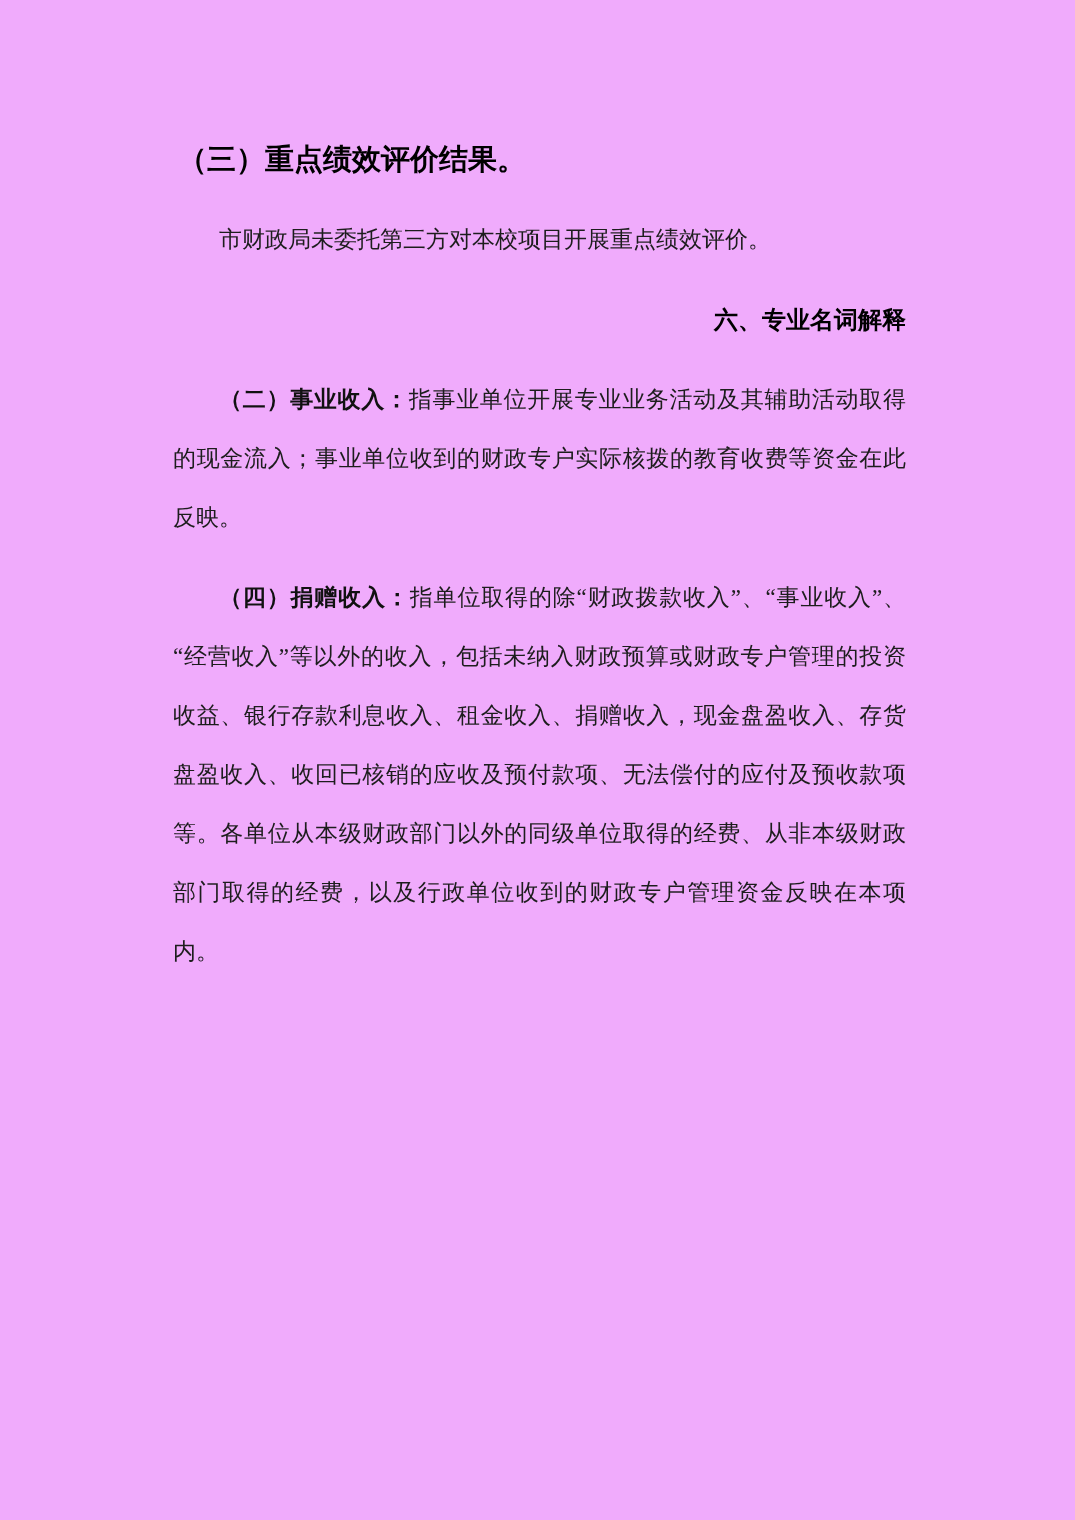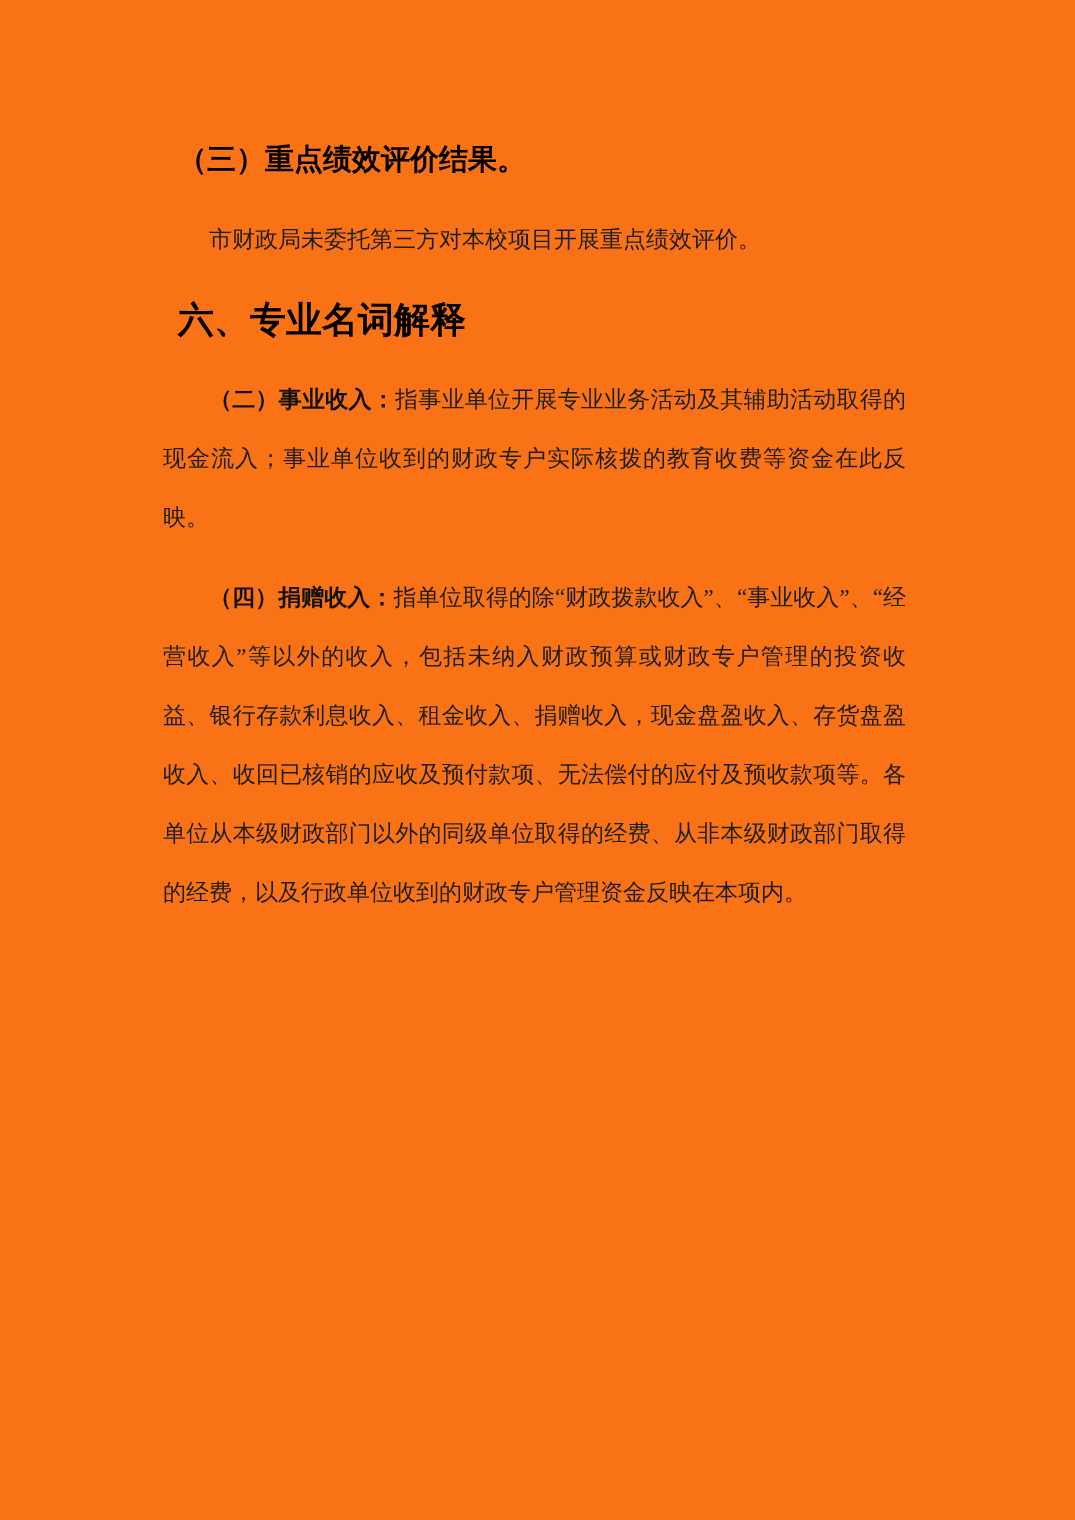--- a/index.html
+++ b/index.html
@@ -30,44 +30,45 @@
     color: #000000;
     margin: 0 0 21px 0;
     line-height: 59px;
     text-align: left;
   }
   .heading-sub {
     font-size: 29px;
     text-indent: 15px;
   }
   .heading-chapter {
-    font-size: 36px;
+    font-size: 24px;
     text-indent: 15px;
+    text-align: right;
   }
   
   .para {
-    margin: 0 0 21px 0;
+    margin: 0 0 21px 10px;
     font-size: 23px;
     line-height: 59px;
     text-align: justify;
     text-indent: 46px; 
     color: #1d1d1d;
   }
   .para:last-child {
     margin-bottom: 0;
   }
   .para .lead {
     font-weight: bold;
     color: #111111;
   }
 </style>
 </head>
 <body>
 
-<div class="page" style="background: #f97316;">
+<div class="page" style="background: #f0abfc;">
 
   <h2 class="heading-sub">（三）重点绩效评价结果。</h2>
 
   <p class="para"><span>市财政局未委托第三方对本校项目开展重点绩效评价。</span></p>
 
   <h1 class="heading-chapter">六、专业名词解释</h1>
 
 
   <p class="para"><span class="lead">（二）事业收入：</span><span>指事业单位开展专业业务活动及其辅助活动取得的现金流入；事业单位收到的财政专户实际核拨的教育收费等资金在此反映。</span></p>
 

